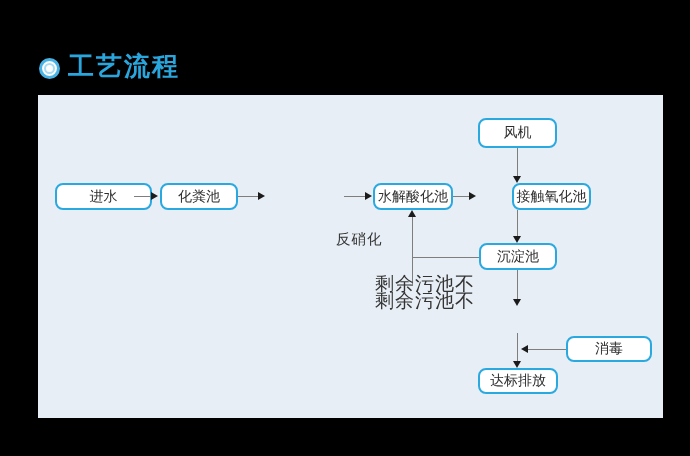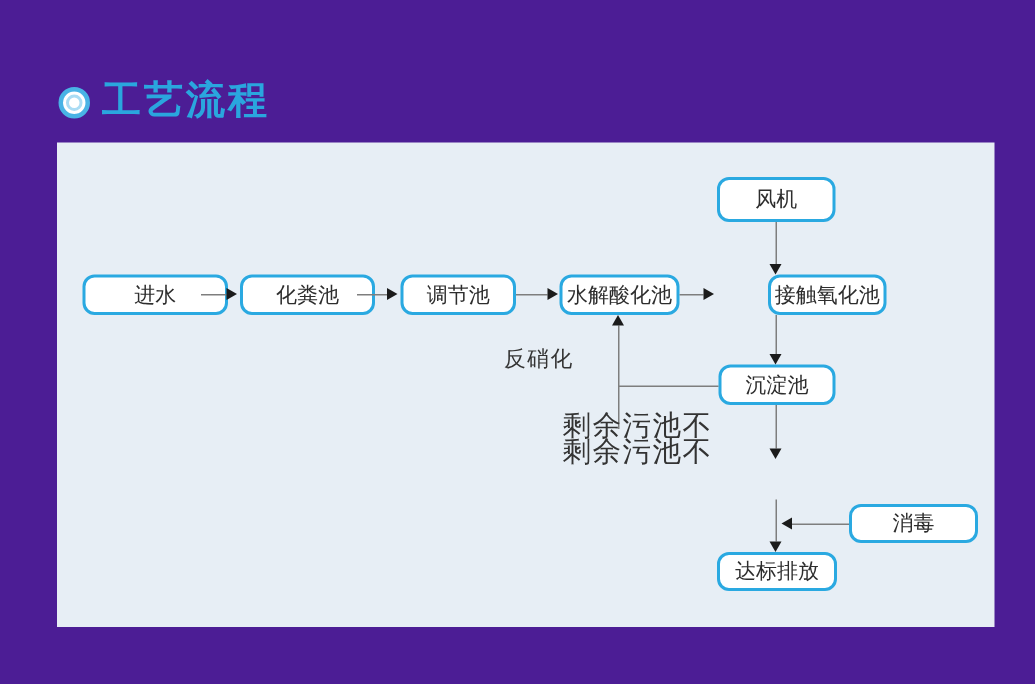--- a/index.html
+++ b/index.html
@@ -1,19 +1,19 @@
 <!DOCTYPE html>
 <html><head>
 <meta charset="utf-8">
 <style>
   * { margin:0; padding:0; box-sizing:border-box; }
   html,body { background:#ffffff; }
   body { font-family:"Liberation Sans", sans-serif; }
   .page {
-    position:relative; width:690px; height:456px; background:#4c1d95; overflow:hidden;
+    position:relative; width:690px; height:456px; background:#000000; overflow:hidden;
   }
   
   .ring-icon {
     position:absolute; left:39px; top:58px; width:21px; height:21px;
     border-radius:50%; border:3px solid #49b3e5; background:#ffffff;
     box-shadow: inset 0 0 0 2px #ffffff, inset 0 0 0 4px #aadcf4;
   }
   .page-title {
     position:absolute; left:68px; top:49px;
     font-size:26px; font-weight:700; color:#2aa6de; letter-spacing:2px;
@@ -24,21 +24,21 @@
     background:#e7eef5;
   }
   
   .node {
     position:absolute; background:#ffffff; border:2px solid #2aa9e1; border-radius:8px;
     display:flex; align-items:center; justify-content:center;
     font-size:14px; color:#2d2d2d; white-space:nowrap;
   }
   #n-blower     { left:440px; top:23px;  width:79px;  height:30px; }
   #n-inlet      { left:17px;  top:88px;  width:97px;  height:27px; }
-  #n-septic     { left:122px; top:88px;  width:90px;  height:27px; }
+  #n-septic     { left:122px; top:88px;  width:78px;  height:27px; }
   #n-regulating { left:229px; top:88px;  width:77px;  height:27px; }
   #n-hydrolysis { left:335px; top:88px;  width:80px;  height:27px; }
   #n-contact    { left:440px; top:88px;  width:79px;  height:27px;margin-left:34px; }
   #n-sediment   { left:441px; top:148px; width:78px;  height:27px; }
   #n-biofilter  { left:420px; top:211px; width:120px; height:27px; }
   #n-disinfect  { left:528px; top:241px; width:86px;  height:26px; }
   #n-discharge  { left:440px; top:273px; width:80px;  height:26px; }
   
   .hline { position:absolute; height:1px; background:#7e7e7e; }
   .vline { position:absolute; width:1px;  background:#7e7e7e; }
@@ -73,21 +73,20 @@
 <div class="page">
 
   <span class="ring-icon"></span>
   <h1 class="page-title">工艺流程</h1>
 
   <div class="panel">
 
     <div class="node" id="n-blower">风机</div>
     <div class="node" id="n-inlet">进水</div>
     <div class="node" id="n-septic">化粪池</div>
-    <div class="node" id="n-regulating">调节池</div>
     <div class="node" id="n-hydrolysis">水解酸化池</div>
     <div class="node" id="n-contact">接触氧化池</div>
     <div class="node" id="n-sediment">沉淀池</div>
     <div class="node" id="n-disinfect">消毒</div>
     <div class="node" id="n-discharge">达标排放</div>
 
     <div class="hline" id="l-1"></div>
     <div class="arr right" id="a-1"></div>
     <div class="hline" id="l-2"></div>
     <div class="arr right" id="a-2"></div>

